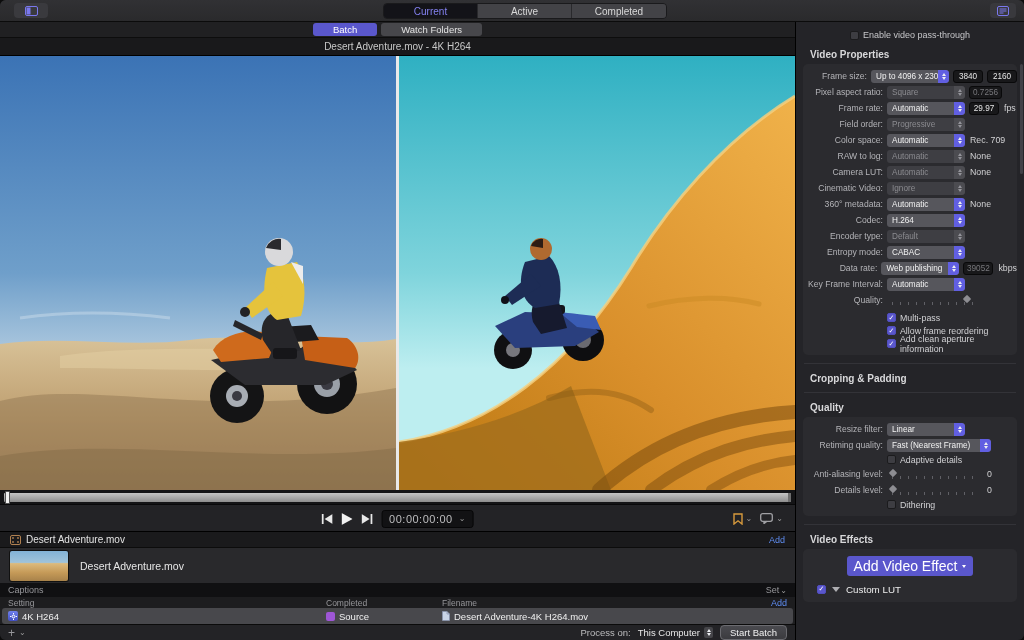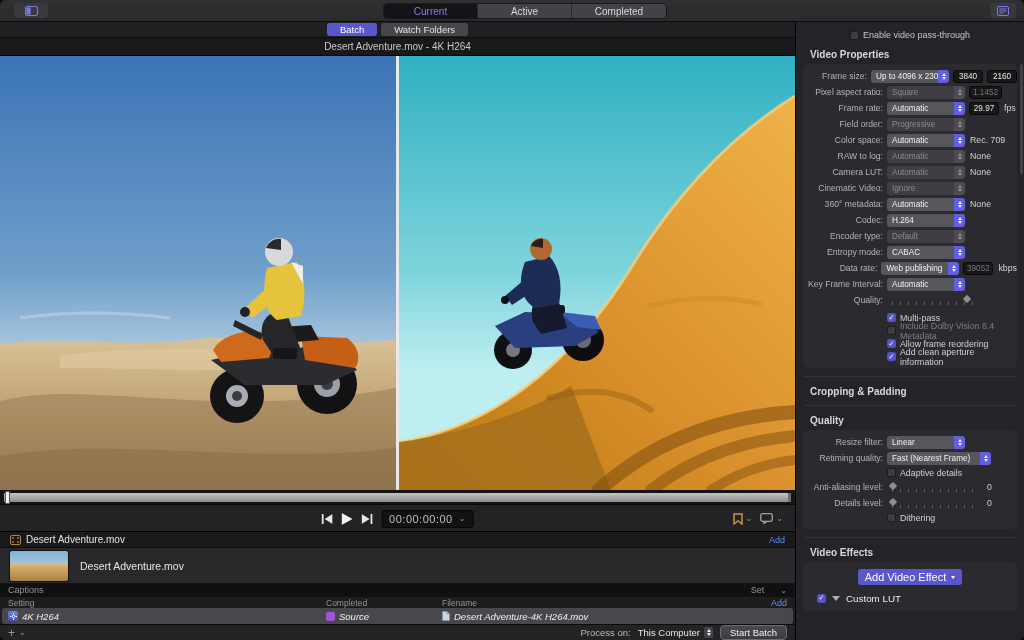--- a/index.html
+++ b/index.html
@@ -10,21 +10,21 @@
   #topbar{position:absolute;left:0;top:0;width:1024px;height:22px;background:linear-gradient(#313134,#2a2a2c);border-bottom:1px solid #0b0b0b;}
   #sidebarBtn{position:absolute;left:14px;top:3px;width:34px;height:15px;background:#3a3a3e;border-radius:4px;display:flex;align-items:center;justify-content:center;}
   #segs{position:absolute;left:383px;top:3px;display:flex;height:16px;border-radius:4px;overflow:hidden;border:1px solid #1a1a1c;}
   .seg{width:94px;display:flex;align-items:center;justify-content:center;font-size:10px;color:#d8d8d8;background:#434347;border-right:1px solid #29292c;cursor:default;}
   .seg:last-child{border-right:none;}
   .seg.active{background:#131318;color:#8381f0;}
   #inspBtn{position:absolute;right:8px;top:3px;width:26px;height:15px;background:#39393d;border-radius:4px;display:flex;align-items:center;justify-content:center;}
 
   
   #batchbar{position:absolute;left:0;top:22px;width:795px;height:16px;background:#202022;border-bottom:1px solid #0d0d0d;display:flex;align-items:center;justify-content:center;gap:4px;}
-  .pill{font-size:9.5px;line-height:11px;padding:1px 13px;border-radius:3px;background:#47474b;color:#e3e3e3;}
+  .pill{font-size:9.5px;line-height:11px;padding:1px 20px;border-radius:3px;background:#47474b;color:#e3e3e3;}
   .pill.active{background:#5a57cc;color:#fff;}
   #ptitle{position:absolute;left:0;top:38px;width:795px;height:18px;background:#19191b;border-bottom:1px solid #000;display:flex;align-items:center;justify-content:center;font-size:10px;color:#c8c8c8;}
   #ptRight{position:absolute;right:10px;top:38px;height:18px;display:flex;align-items:center;gap:7px;font-size:10px;color:#c6c6c6;}
   .cz{font-size:8px;color:#9a9a9a;margin-left:1px;}
 
   
   #preview{position:absolute;left:0;top:56px;width:795px;height:434px;background:#000;}
   #pvL{position:absolute;left:0;top:0;width:396px;height:434px;}
   #pvR{position:absolute;left:399px;top:0;width:396px;height:434px;}
   #pvDiv{position:absolute;left:396px;top:0;width:3px;height:434px;background:#e9e9e9;}
@@ -42,26 +42,26 @@
   #markTools{position:absolute;right:12px;top:0;height:27px;display:flex;align-items:center;gap:8px;}
 
   
   #jobHead{position:absolute;left:0;top:531px;width:795px;height:16px;background:#1a1a1c;border-top:1px solid #000;display:flex;align-items:center;padding:0 10px;gap:5px;}
   #jobHead .t{font-size:10px;color:#e2e2e2;}
   .addLink{margin-left:auto;font-size:9px;color:#5f8df2;}
   #thumbRow{position:absolute;left:0;top:547px;width:795px;height:36px;background:#29292c;border-top:1px solid #0c0c0c;display:flex;align-items:center;}
   #thumb{margin-left:10px;width:58px;height:30px;border-radius:2px;background:linear-gradient(180deg,#82b2d6 0%,#9fc3da 38%,#dcba7c 42%,#c59a58 72%,#a8824a 100%);box-shadow:0 0 0 1px #111;}
   #thumbName{margin-left:12px;font-size:10.5px;color:#e6e6e6;}
   #capRow{position:absolute;left:0;top:583px;width:795px;height:14px;background:#101012;display:flex;align-items:center;padding:0 8px;font-size:9px;color:#96969a;}
-  #capRow .set{margin-left:auto;display:flex;align-items:center;gap:15px;}
+  #capRow .set{margin-left:auto;display:flex;align-items:center;gap:0;}
   #colsHead{position:absolute;left:0;top:597px;width:795px;height:11px;background:#1d1d1f;font-size:8.5px;color:#96969a;}
   #colsHead span{position:absolute;top:1px;}
   .colSetting{left:8px;} .colLocation{left:326px;} .colFilename{left:442px;}
   #colsHead .addLink{position:absolute;right:8px;top:1px;margin:0;}
-  #setRow{position:absolute;left:2px;top:608px;width:791px;height:16px;background:#48484c;border-radius:3px;font-size:9.5px;color:#f0f0f0;font-style:italic;}
+  #setRow{position:absolute;left:2px;top:608px;width:791px;height:16px;background:#48484c;border-radius:3px;font-size:9.5px;color:#f0f0f0;}
   #setRow .cell{position:absolute;top:0;height:16px;display:flex;align-items:center;gap:4px;}
   #setRow .c1{left:6px;} #setRow .c2{left:324px;} #setRow .c3{left:440px;}
   #setRow .rm{position:absolute;right:8px;top:0;height:16px;display:flex;align-items:center;font-size:9px;color:#dcdcdc;margin-top:36px;}
   .miniSq{width:10px;height:10px;border-radius:2px;display:flex;align-items:center;justify-content:center;}
   .sqBlue{background:linear-gradient(#6f80ee,#4250c4);}
   .sqPurple{background:#9e56d6;width:9px;height:9px;}
 
   
   #footer{position:absolute;left:0;top:624px;width:795px;height:16px;background:#232326;border-top:1px solid #0b0b0b;display:flex;align-items:center;padding:0 8px;}
   #plusGrp{display:flex;align-items:center;gap:3px;color:#98989c;font-size:12px;line-height:10px;}
@@ -94,21 +94,21 @@
   .vfield.dim{color:#77777b;}
   .vtext{font-size:8.8px;color:#d2d2d4;margin-left:5px;}
   .chkrow{display:flex;align-items:center;height:13px;padding-left:84px;font-size:8.8px;color:#d2d2d5;gap:4px;}
   .chkrow.dim{color:#7e7e83;}
   .cb{width:9px;height:9px;border-radius:2px;background:#3d3d42;border:1px solid #1b1b1d;display:flex;align-items:center;justify-content:center;font-size:7px;color:#fff;flex-shrink:0;}
   .cb.on{background:#5a57cc;border-color:#514ec0;}
   .sld{position:relative;width:92px;height:12px;margin-left:3px;flex-shrink:0;}
   .sld .ticks{position:absolute;left:2px;right:6px;top:8px;height:3px;background-image:repeating-linear-gradient(90deg,#606066 0 1px,transparent 1px 8px);}
   .sld .th{position:absolute;top:2px;width:6px;height:6px;background:#8d8d92;transform:rotate(45deg);border-radius:1px;}
   .divider{height:1px;background:#333338;margin:8px 8px 0 8px;}
-  .addfx{margin:3px auto 5px;width:fit-content;background:#5a57cc;color:#fff;font-size:11px;padding:2px 7px;border-radius:3px;display:flex;align-items:center;gap:5px;}
+  .addfx{margin:3px auto 5px;width:fit-content;background:#5a57cc;color:#fff;font-size:14px;padding:2px 7px;border-radius:3px;display:flex;align-items:center;gap:5px;}
   .addfx .tri-d{border-top-color:#fff;}
   .fxhead{display:flex;align-items:center;padding-left:14px;height:16px;font-size:9.8px;color:#ececec;gap:6px;}
   .disc{width:0;height:0;border-left:4px solid transparent;border-right:4px solid transparent;border-top:5px solid #aeaeb2;}
   #scrollThumb{position:absolute;right:1px;top:42px;width:3px;height:110px;background:#5a5a60;border-radius:2px;opacity:.55;}
   svg{display:block;}
 </style>
 </head>
 <body>
 
 <div id="win">
@@ -382,21 +382,21 @@
           </div>
           <div class="prow">
             <span class="plabel">Pixel aspect ratio:</span>
             <span class="popup dis">
               <span class="popup-text">Square</span>
               <span class="caret">
                 <i class="tri-u"></i>
                 <i class="tri-d"></i>
               </span>
             </span>
-            <span class="vfield dim">1.1452</span>
+            <span class="vfield dim">0.7256</span>
           </div>
           <div class="prow">
             <span class="plabel">Frame rate:</span>
             <span class="popup">
               <span class="popup-text">Automatic</span>
               <span class="caret">
                 <i class="tri-u"></i>
                 <i class="tri-d"></i>
               </span>
             </span>
@@ -524,24 +524,20 @@
             <span class="sld">
               <span class="ticks"></span>
               <span class="th" style="left: calc(79.98%);"></span>
             </span>
           </div>
         </div>
       <div id="vpChecks" style="margin-top:3px;">
           <div class="chkrow">
             <span class="cb on">✓</span>
             <span>Multi-pass</span>
-          </div>
-          <div class="chkrow dim">
-            <span class="cb"></span>
-            <span>Include Dolby Vision 8.4 Metadata</span>
           </div>
           <div class="chkrow">
             <span class="cb on">✓</span>
             <span>Allow frame reordering</span>
           </div>
           <div class="chkrow">
             <span class="cb on">✓</span>
             <span>Add clean aperture information</span>
           </div>
         </div>

